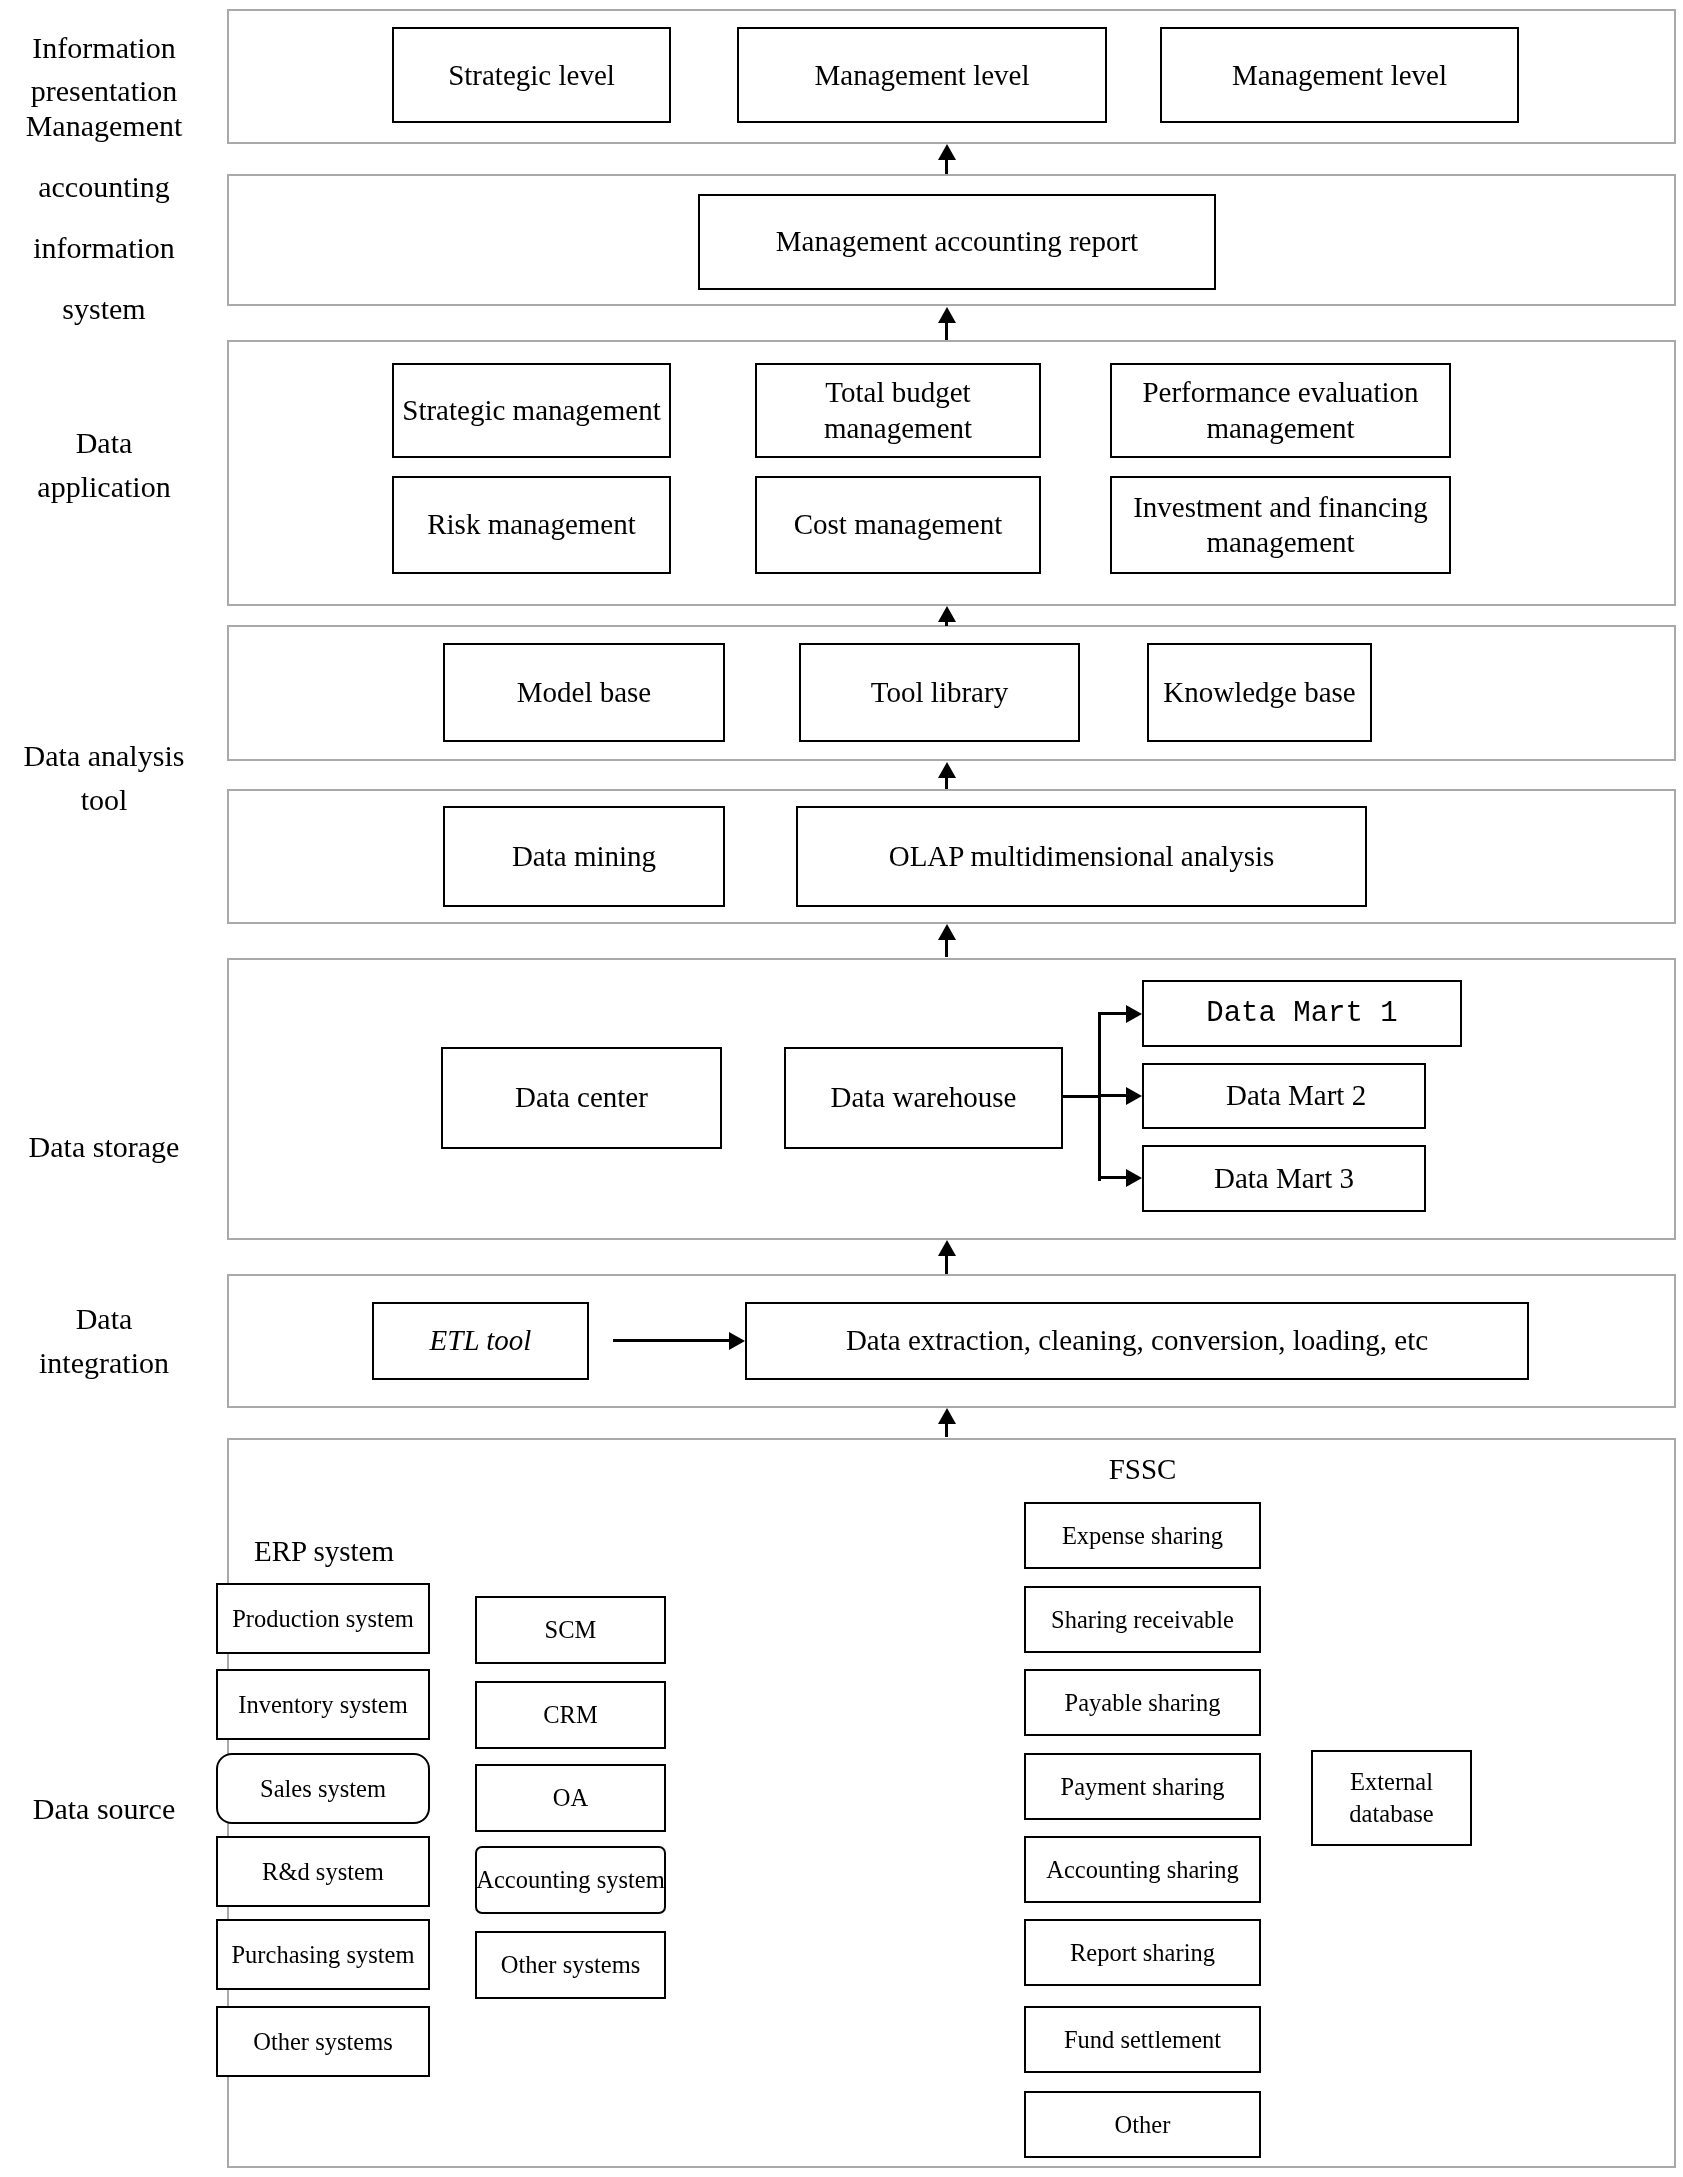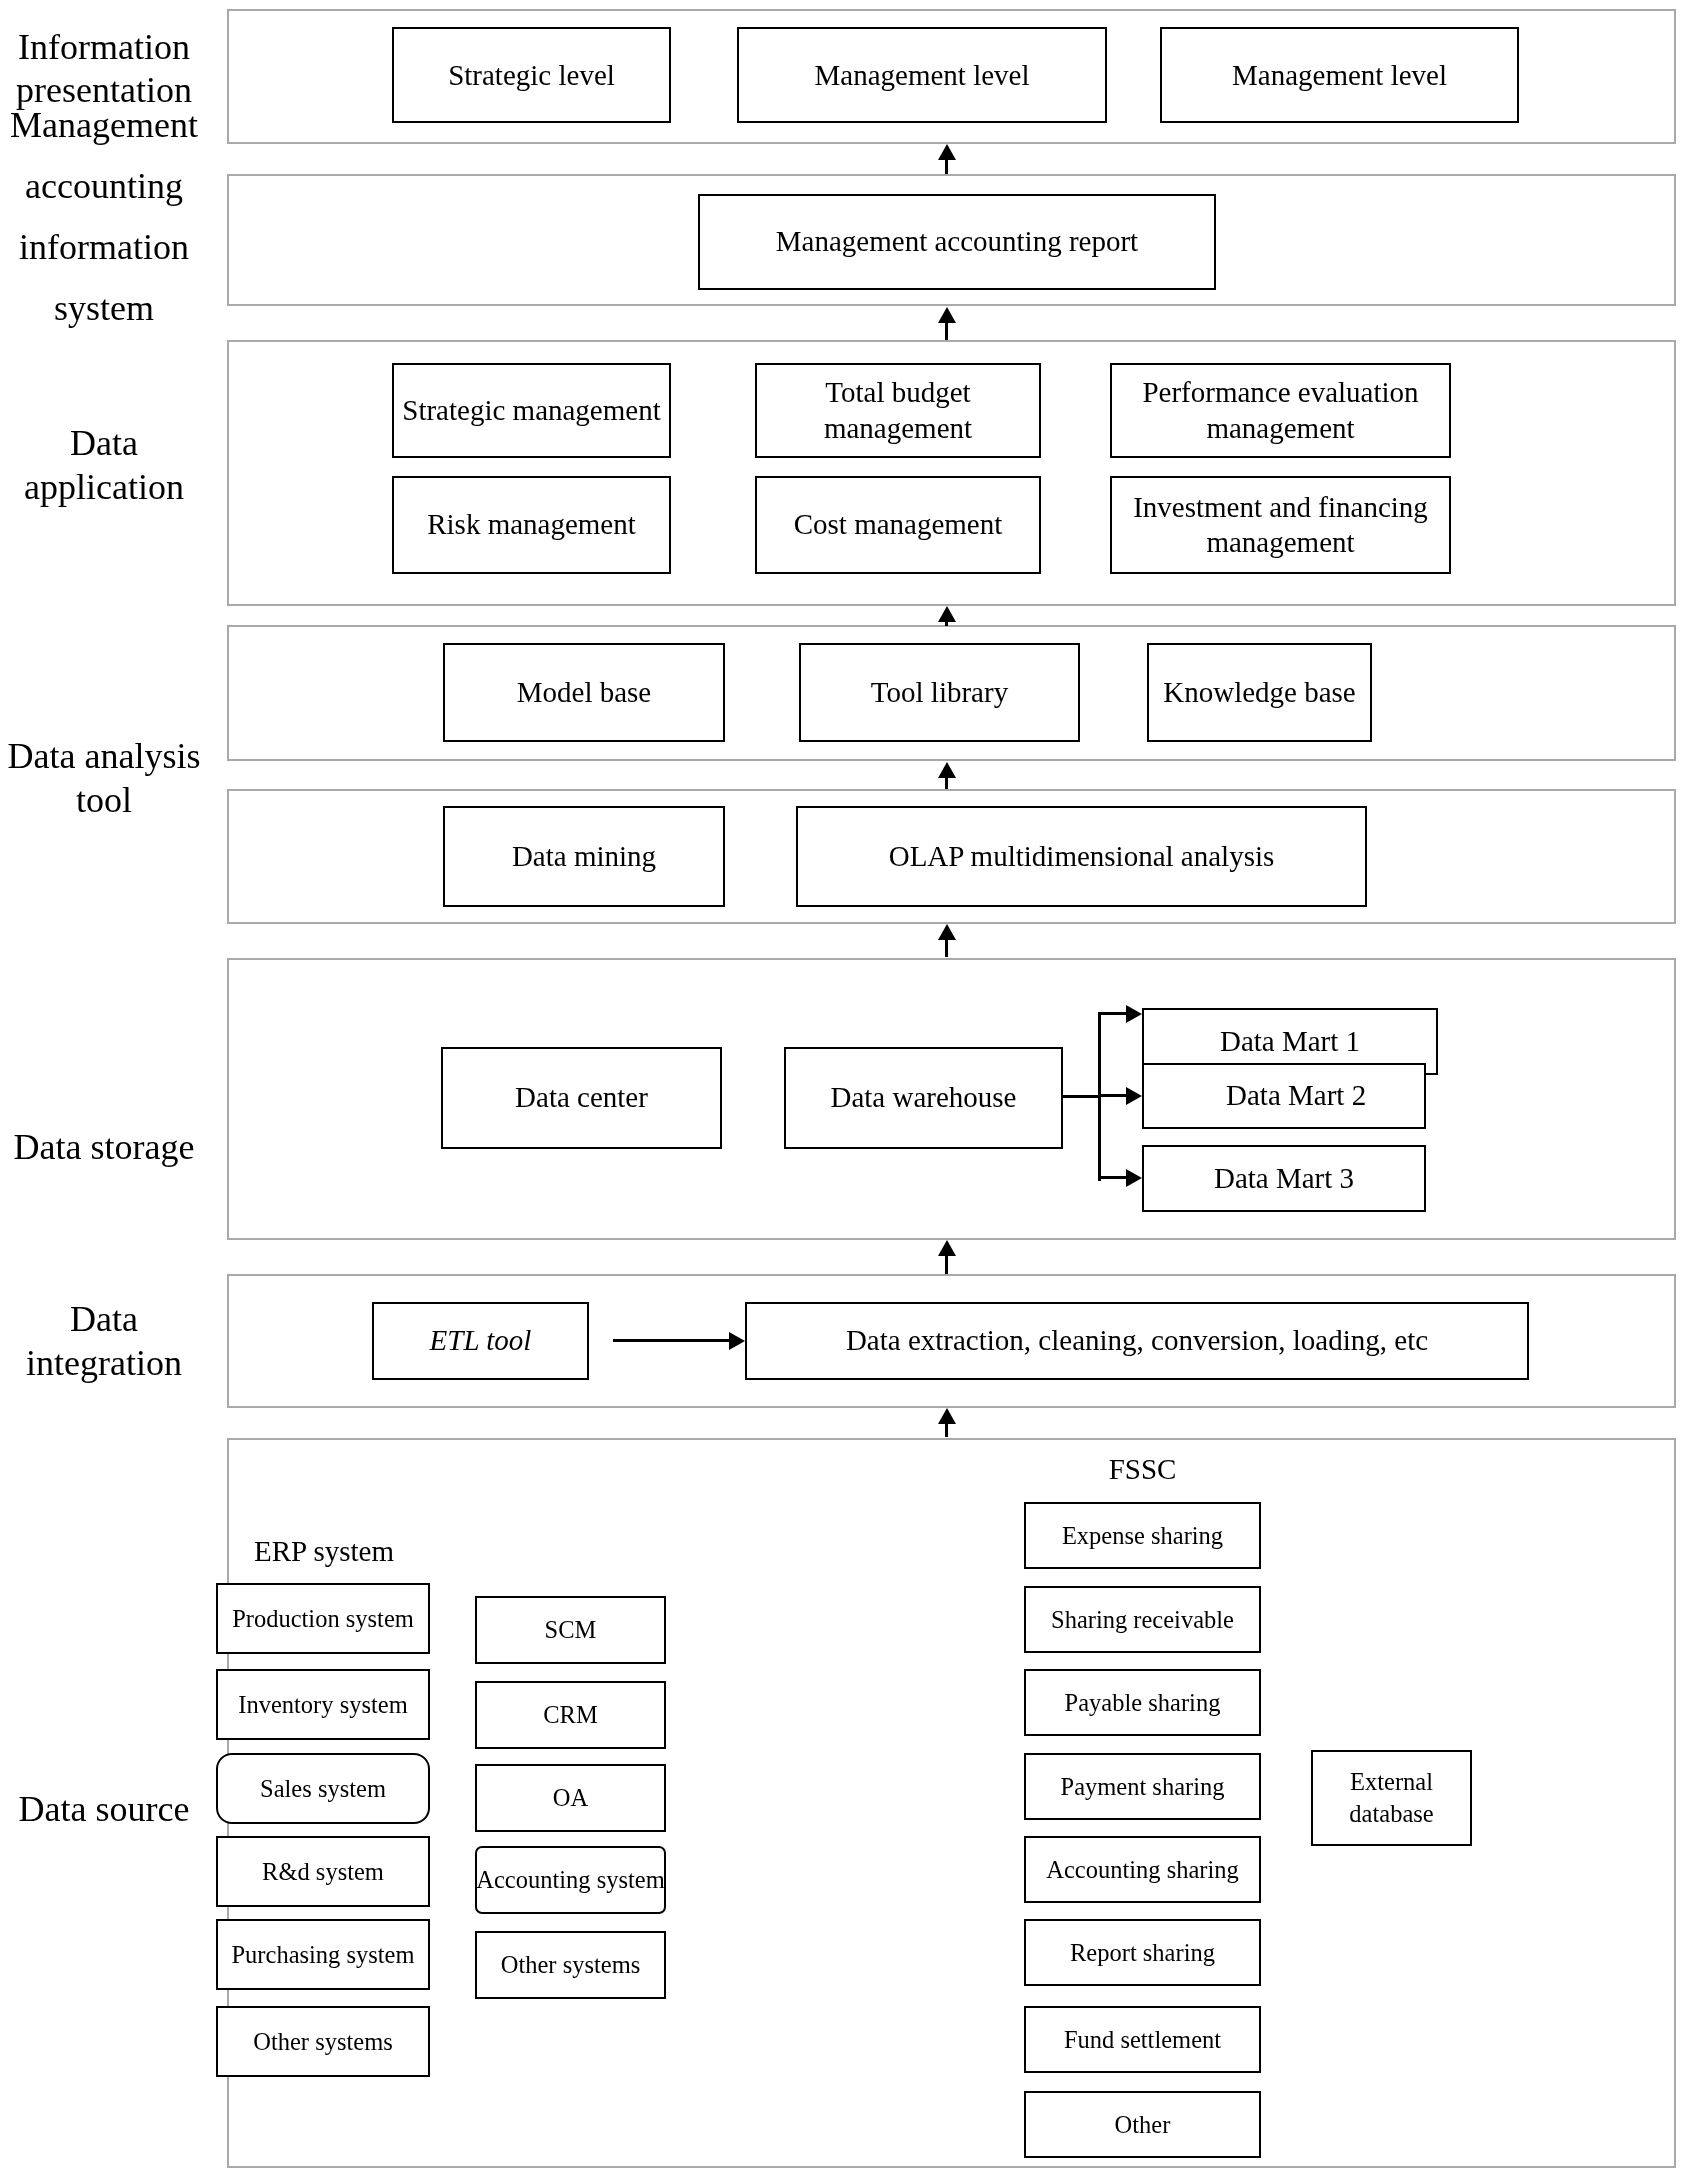--- a/index.html
+++ b/index.html
@@ -8,21 +8,21 @@
     font-family:"Liberation Serif","DejaVu Serif",serif;color:#000;
   }
   .panel{position:absolute;border:2.9px solid #a9a9a9;background:#fff;box-sizing:border-box;}
   .box{
     position:absolute;border:2.9px solid #000;background:#fff;box-sizing:border-box;
     display:flex;align-items:center;justify-content:center;text-align:center;
     font-size:29px;line-height:1.22;padding:2px 7.8px;
   }
   .box.sm{font-size:24.5px;padding:0 2px;white-space:nowrap;}
   .box.ext{font-size:24.5px;padding:8px 2px;white-space:normal;line-height:1.3;}
-  .lbl{position:absolute;left:0;width:208px;text-align:center;font-size:36px;color:#000;}
+  .lbl{position:absolute;left:0;width:208px;text-align:center;font-size:30px;color:#000;}
   .lbl span{display:block;}
   .coltitle{position:absolute;text-align:center;font-size:29px;}
   .arrow-up{position:absolute;display:flex;flex-direction:column;align-items:center;}
   .arrow-up .head{width:0;height:0;border-left:9.8px solid transparent;border-right:9.8px solid transparent;border-bottom:16.7px solid #000;}
   .arrow-up .shaft{width:2.9px;flex:1;background:#000;}
   .arrow-right{position:absolute;display:flex;flex-direction:row;align-items:center;}
   .arrow-right .shaft{height:2.9px;flex:1;background:#000;}
   .arrow-right .head{width:0;height:0;border-top:9.8px solid transparent;border-bottom:9.8px solid transparent;border-left:16.7px solid #000;}
   .line{position:absolute;background:#000;}
 </style>
@@ -84,21 +84,21 @@
 
   <div class="box" style="left:443px;top:643px;width:282px;height:99px;">Model base</div>
   <div class="box" style="left:799px;top:643px;width:281px;height:99px;">Tool library</div>
   <div class="box" style="left:1147px;top:643px;width:225px;height:99px;">Knowledge base</div>
 
   <div class="box" style="left:443px;top:806px;width:282px;height:101px;">Data mining</div>
   <div class="box" style="left:796px;top:806px;width:571px;height:101px;">OLAP multidimensional analysis</div>
 
   <div class="box" style="left:441px;top:1047px;width:281px;height:102px;">Data center</div>
   <div class="box" style="left:784px;top:1047px;width:279px;height:102px;">Data warehouse</div>
-  <div class="box" style="left:1142px;top:1008px;width:296px;height:67px;">Data Mart 1</div>
+  <div class="box" style="left:1142px;top:980px;width:320px;height:67px;font-family:Liberation Mono, monospace;">Data Mart 1</div>
   <div class="box" style="left:1142px;top:1063px;width:284px;height:66px;padding-left:32px;">Data Mart 2</div>
   <div class="box" style="left:1142px;top:1145px;width:284px;height:67px;">Data Mart 3</div>
 
   <div class="line" style="left:1063px;top:1095px;width:37px;height:2.9px;"></div>
   <div class="line" style="left:1098px;top:1012px;width:2.9px;height:169px;"></div>
   <div class="arrow-right" style="left:1101px;top:1004px;width:41px;height:19.6px;">
       <div class="shaft"></div>
       <div class="head"></div>
     </div>
   <div class="arrow-right" style="left:1101px;top:1086px;width:41px;height:19.6px;">

